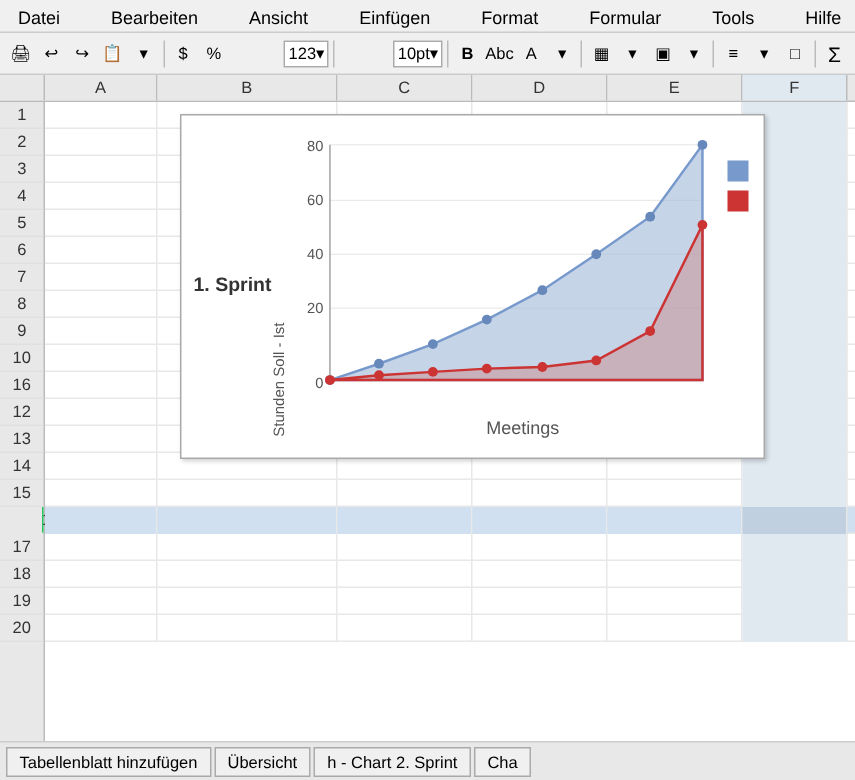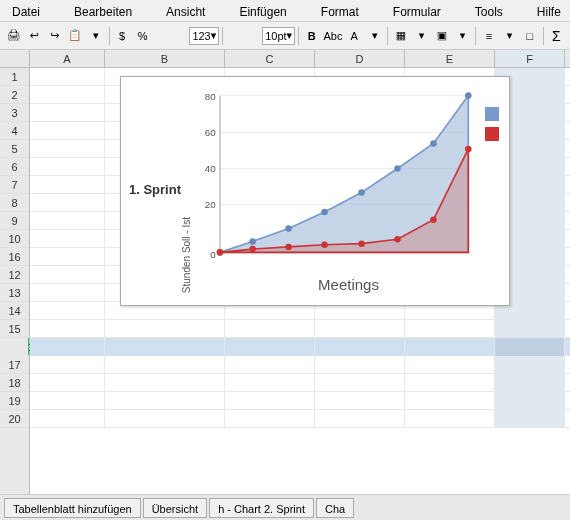--- a/index.html
+++ b/index.html
@@ -175,21 +175,21 @@
       position: relative;
       display: flex;
       flex-direction: column;
     }
     .chart-svg {
       width: 100%;
       flex: 1;
     }
     .chart-xaxis-label {
       text-align: center;
-      font-size: 15px;
+      font-size: 12px;
       color: #555;
       margin-top: 2px;
     }
     .chart-legend {
       position: absolute;
       right: 10px;
       top: 30px;
       display: flex;
       flex-direction: column;
       gap: 6px;

